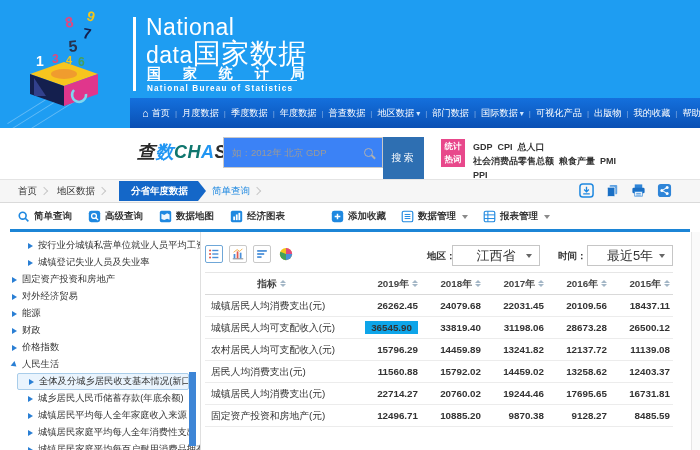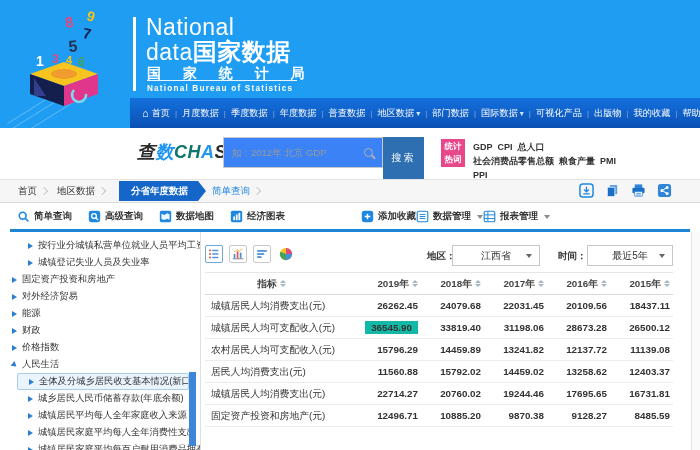--- a/index.html
+++ b/index.html
@@ -5,21 +5,21 @@
   *{box-sizing:border-box;margin:0;padding:0}
   html,body{width:700px;height:450px;overflow:hidden}
   #page{position:relative;width:700px;height:450px;background:#fff;font-family:"Liberation Sans","DejaVu Sans",sans-serif;overflow:hidden}
 
   
   .header{position:absolute;left:0;top:0;width:700px;height:128px;background:#1e9df2}
   .streak{position:absolute;height:1px;background:rgba(255,255,255,.3);transform:rotate(-32deg)}
   .cube-logo{position:absolute;left:14px;top:6px;width:112px;height:100px}
   .brand-bar{position:absolute;left:133px;top:17px;width:3px;height:74px;background:#fff}
   .hdr-title{position:absolute;left:146px;top:15px;color:#fff;line-height:1.06;font-size:23px;letter-spacing:.5px;white-space:nowrap}
-  .hdr-title .zh{font-weight:bold;font-size:24px}
+  .hdr-title .zh{font-weight:normal;font-size:28px}
   .hdr-org-zh{position:absolute;left:147px;top:65px;color:#fff;font-size:14px;font-weight:bold;letter-spacing:9px;white-space:nowrap}
   .hdr-rule{position:absolute;left:147px;top:80px;width:150px;height:1px;background:rgba(255,255,255,.9)}
   .hdr-org-en{position:absolute;left:147px;top:84px;color:#fff;font-size:8.2px;font-weight:bold;letter-spacing:1.2px;white-space:nowrap}
 
   .nav{position:absolute;left:130px;top:98px;width:570px;height:30px;background:linear-gradient(180deg,#1470dd,#0a50b4);display:flex;align-items:center;padding-left:12px;color:#fff;font-size:9.2px;white-space:nowrap}
   .nav-sep{color:rgba(255,255,255,.45);margin:0 5px;font-size:8px}
   .nav-item{display:inline-flex;align-items:center;cursor:pointer}
   .home-ico{font-size:11px;margin-right:3px;line-height:1}
   .nav-caret{font-size:8px;margin-left:2px;color:#cfe6ff}
 
@@ -43,21 +43,21 @@
   .crumb-banner{position:relative;background:#1467c8;color:#fff;height:20px;line-height:20px;padding:0 10px 0 12px;margin:0 14px 0 4px;font-weight:bold;cursor:pointer}
   .crumb-banner::after{content:"";position:absolute;left:100%;top:0;border-top:10px solid transparent;border-bottom:10px solid transparent;border-left:8px solid #1467c8}
   .crumb-link{color:#1e88e0;cursor:pointer}
   .crumb-actions{position:absolute;right:28px;top:3px;display:flex;gap:11px}
   .abtn{width:15px;height:15px;cursor:pointer}
   .abtn svg{width:15px;height:15px;display:block}
 
   
   .toolbar{position:absolute;left:0;top:204px;width:700px;height:25px;background:#fff;display:flex;align-items:center;font-size:9.5px;color:#333;font-weight:bold}
   .tool-left{display:flex;align-items:center;margin-left:17px;gap:16px}
-  .tool-right{display:flex;align-items:center;margin-left:auto;margin-right:150px}
+  .tool-right{display:flex;align-items:center;gap:15px;margin-left:auto;margin-right:150px}
   .tool-item{display:flex;align-items:center;gap:4px;cursor:pointer;white-space:nowrap}
   .tool-item svg{width:13px;height:13px;display:block}
   .tool-caret{width:0;height:0;border-left:3.5px solid transparent;border-right:3.5px solid transparent;border-top:4px solid #8a8a8a;margin-left:2px}
   .toolbar-underline{position:absolute;left:10px;top:229px;width:680px;height:3px;background:#1c85d6}
 
   
   .sidebar{position:absolute;left:0;top:232px;width:201px;height:218px;background:#fff;border-right:1px solid #dfdfdf;overflow:hidden;padding-top:5px}
   .side-item{height:17px;display:flex;align-items:center;font-size:9.3px;color:#333;white-space:nowrap;overflow:hidden;cursor:pointer}
   .lv1{padding-left:12px}
   .lv2{padding-left:28px}
@@ -65,31 +65,31 @@
   .tri.exp{transform:rotate(40deg)}
   .side-item.sel{background:#eaf4fd;border:1px solid #a9cdea;border-radius:2px;margin-left:17px;margin-right:11px;padding-left:11px}
   .side-thumb{position:absolute;left:189px;top:372px;width:7px;height:74px;background:#3d85d6}
 
   
   .view-btn{position:absolute;top:245px;width:18px;height:18px;border:1px solid #c9c9c9;border-radius:2px;background:#fff;display:flex;align-items:center;justify-content:center;cursor:pointer}
   .view-btn svg{width:14px;height:14px;display:block}
   .view-btn.active{border-color:#6fa7d8}
   .view-btn.noborder{border-color:transparent;background:transparent}
   .flt-label{position:absolute;top:250px;font-size:9.5px;font-weight:bold;color:#333;white-space:nowrap}
-  .flt-select{position:absolute;top:245px;height:21px;border:1px solid #c6c6c6;background:#fff;font-size:10px;color:#333;display:flex;align-items:center;justify-content:center;cursor:pointer}
+  .flt-select{position:absolute;top:245px;height:21px;border:1px solid #c6c6c6;background:#fff;font-size:13px;color:#333;display:flex;align-items:center;justify-content:center;cursor:pointer}
   .flt-caret{position:absolute;right:7px;top:8px;width:0;height:0;border-left:3.5px solid transparent;border-right:3.5px solid transparent;border-top:4px solid #666}
 
   .tbl{position:absolute;left:205px;top:272px;width:468px;display:grid;grid-template-columns:153px 63px 63px 63px 63px 63px;font-size:9.8px;color:#333;border-top:1px solid #e6e6e6;background:#fff}
   .c{height:22px;line-height:21px;border-bottom:1px solid #ececec}
   .th{font-weight:bold;color:#444;border-bottom:1px solid #d9d9d9;display:flex;align-items:center;cursor:pointer}
   .th.first{justify-content:center;padding-right:26px}
   .th.num{justify-content:flex-end;padding-right:2px}
   .c.first{padding-left:6px;white-space:nowrap;overflow:hidden}
   .c.num{text-align:right;padding-right:3px;font-weight:bold}
-  .hl{background:#14b8a6;padding:1px 6px}
+  .hl{background:#0ea5e9;padding:1px 6px}
   .sort{display:inline-flex;flex-direction:column;margin-left:3px;gap:1.5px}
   .sort i{width:0;height:0;border-left:3px solid transparent;border-right:3px solid transparent;display:block}
   .sort .up{border-bottom:3.5px solid #a3b6c6}
   .sort .dn{border-top:3.5px solid #a3b6c6}
 
   .gutter{position:absolute;left:691px;top:232px;width:9px;height:218px;background:#fafafa;border-left:1px solid #e6e6e6}
 </style>
 </head>
 <body>
 

